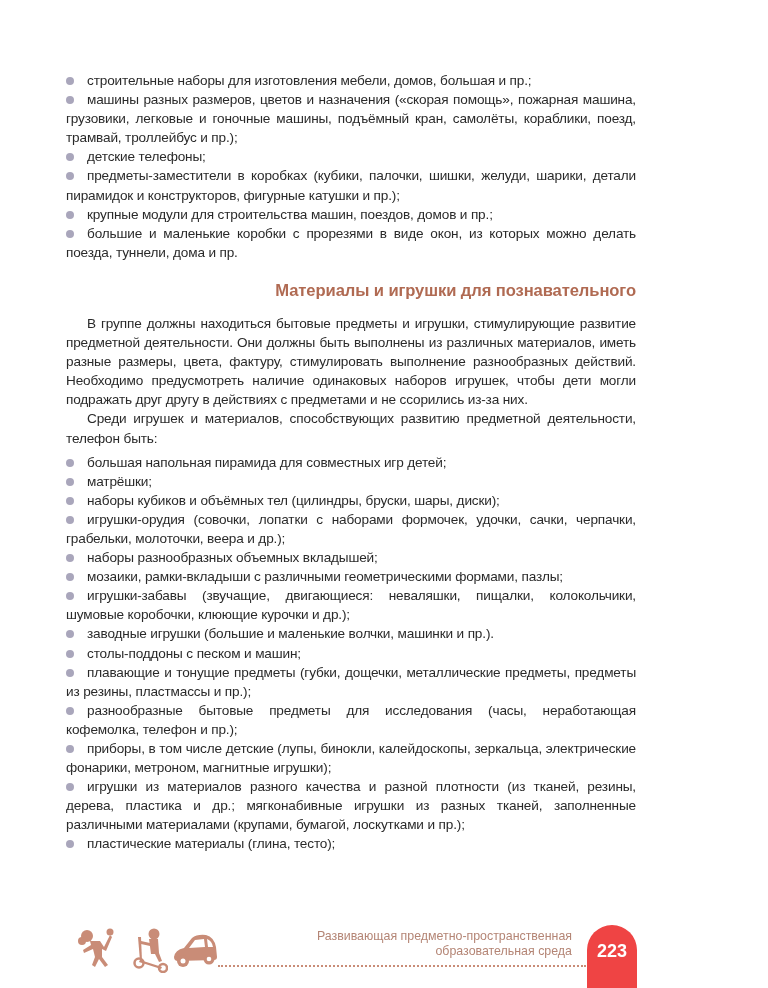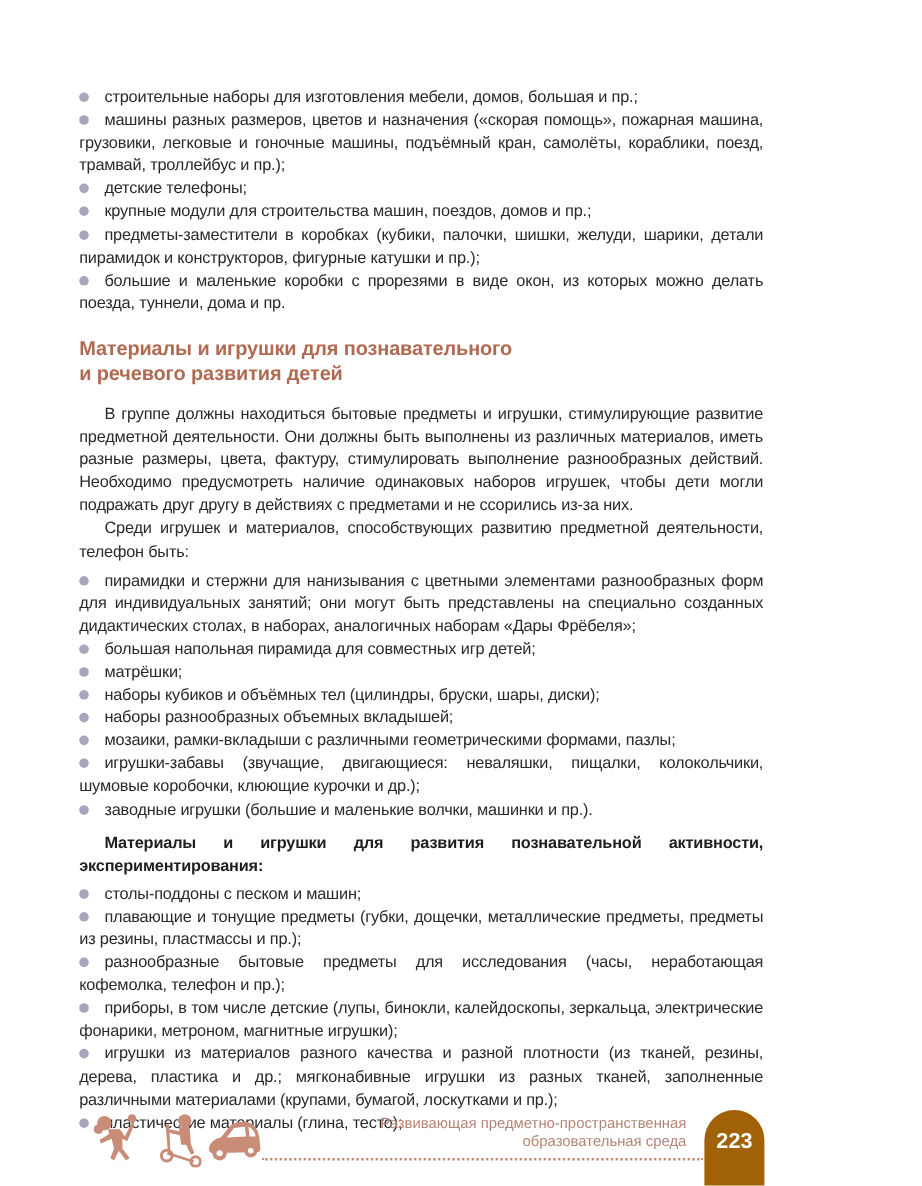--- a/index.html
+++ b/index.html
@@ -1,64 +1,62 @@
 <!DOCTYPE html>
 <html><head>
 <meta charset="utf-8">
 <style>
   html, body { margin: 0; padding: 0; background: #ffffff; }
   body { width: 768px; height: 988px; position: relative; overflow: hidden; }
   .page { position: absolute; left: 66px; top: 71px; width: 570px; font-family: "Liberation Sans", sans-serif; font-size: 13.6px; line-height: 19.1px; color: #2a2a2a; letter-spacing: -0.15px; }
   .item { position: relative; text-indent: 21px; text-align: justify; margin: 0; }
   .item::before { content: ""; position: absolute; left: 0; top: 6px; width: 8px; height: 8px; border-radius: 50%; background: #a9a6bb; }
   .para { text-indent: 21px; text-align: justify; margin: 0; }
-  .heading { font-family: "Liberation Sans", sans-serif; font-weight: bold; color: #b06a52; font-size: 16.6px; line-height: 21px; text-align: left; margin: 18px 0 13px 0; letter-spacing: -0.1px; }
+  .heading { font-family: "Liberation Sans", sans-serif; font-weight: bold; color: #b06a52; font-size: 16.6px; line-height: 21px; text-align: right; margin: 18px 0 13px 0; letter-spacing: -0.1px; }
   .subhead { font-weight: bold; text-indent: 21px; text-align: justify; margin: 9px 0 4px 0; color: #1e1e1e; }
   .gap { height: 5px; }
   .footer { position: absolute; left: 0; top: 915px; width: 768px; height: 73px; }
   .foot-icon { position: absolute; }
   .dots { position: absolute; left: 218px; top: 50px; width: 368px; border-top: 2px dotted #c98c77; }
   .foot-text { position: absolute; right: 196px; top: 14px; text-align: right; font-family: "Liberation Sans", sans-serif; font-size: 12.4px; line-height: 15px; color: #b48575; }
-  .page-tab { position: absolute; left: 587px; top: 10px; width: 50px; height: 63px; background: #a16207; border-radius: 25px 25px 0 0; }
+  .page-tab { position: absolute; left: 587px; top: 10px; width: 50px; height: 63px; background: #ef4444; border-radius: 25px 25px 0 0; }
   .page-num { position: absolute; left: 0; width: 50px; top: 16px; text-align: center; font-family: "Liberation Sans", sans-serif; font-weight: bold; font-size: 18px; color: #ffffff; }
 </style>
 </head>
 <body>
 
 <div class="page">
   <div>
     <p class="item">строительные наборы для изготовления мебели, домов, большая и пр.;</p>
     <p class="item">машины разных размеров, цветов и назначения («скорая помощь», пожарная машина, грузовики, легковые и гоночные машины, подъёмный кран, самолёты, кораблики, поезд, трамвай, троллейбус и пр.);</p>
     <p class="item">детские телефоны;</p>
+    <p class="item">предметы-заместители в коробках (кубики, палочки, шишки, желуди, шарики, детали пирамидок и конструкторов, фигурные катушки и пр.);</p>
     <p class="item">крупные модули для строительства машин, поездов, домов и пр.;</p>
-    <p class="item">предметы-заместители в коробках (кубики, палочки, шишки, желуди, шарики, детали пирамидок и конструкторов, фигурные катушки и пр.);</p>
     <p class="item">большие и маленькие коробки с прорезями в виде окон, из которых можно делать поезда, туннели, дома и пр.</p>
   </div>
 
   <div class="heading">
     <div>Материалы и игрушки для познавательного</div>
-    <div>и речевого развития детей</div>
   </div>
 
   <p class="para">В группе должны находиться бытовые предметы и игрушки, стимулирующие развитие предметной деятельности. Они должны быть выполнены из различных материалов, иметь разные размеры, цвета, фактуру, стимулировать выполнение разнообразных действий. Необходимо предусмотреть наличие одинаковых наборов игрушек, чтобы дети могли подражать друг другу в действиях с предметами и не ссорились из-за них.</p>
   <p class="para">Среди игрушек и материалов, способствующих развитию предметной деятельности, телефон быть:</p>
   <div class="gap"></div>
 
   <div>
-    <p class="item">пирамидки и стержни для нанизывания с цветными элементами разнообразных форм для индивидуальных занятий; они могут быть представлены на специально созданных дидактических столах, в наборах, аналогичных наборам «Дары Фрёбеля»;</p>
     <p class="item">большая напольная пирамида для совместных игр детей;</p>
     <p class="item">матрёшки;</p>
     <p class="item">наборы кубиков и объёмных тел (цилиндры, бруски, шары, диски);</p>
+    <p class="item">игрушки-орудия (совочки, лопатки с наборами формочек, удочки, сачки, черпачки, грабельки, молоточки, веера и др.);</p>
     <p class="item">наборы разнообразных объемных вкладышей;</p>
     <p class="item">мозаики, рамки-вкладыши с различными геометрическими формами, пазлы;</p>
     <p class="item">игрушки-забавы (звучащие, двигающиеся: неваляшки, пищалки, колокольчики, шумовые коробочки, клюющие курочки и др.);</p>
     <p class="item">заводные игрушки (большие и маленькие волчки, машинки и пр.).</p>
   </div>
 
-  <p class="subhead">Материалы и игрушки для развития познавательной активности, экспериментирования:</p>
 
   <div>
     <p class="item">столы-поддоны с песком и машин;</p>
     <p class="item">плавающие и тонущие предметы (губки, дощечки, металлические предметы, предметы из резины, пластмассы и пр.);</p>
     <p class="item">разнообразные бытовые предметы для исследования (часы, неработающая кофемолка, телефон и пр.);</p>
     <p class="item">приборы, в том числе детские (лупы, бинокли, калейдоскопы, зеркальца, электрические фонарики, метроном, магнитные игрушки);</p>
     <p class="item">игрушки из материалов разного качества и разной плотности (из тканей, резины, дерева, пластика и др.; мягконабивные игрушки из разных тканей, заполненные различными материалами (крупами, бумагой, лоскутками и пр.);</p>
     <p class="item">пластические материалы (глина, тесто);</p>
 
   </div>

